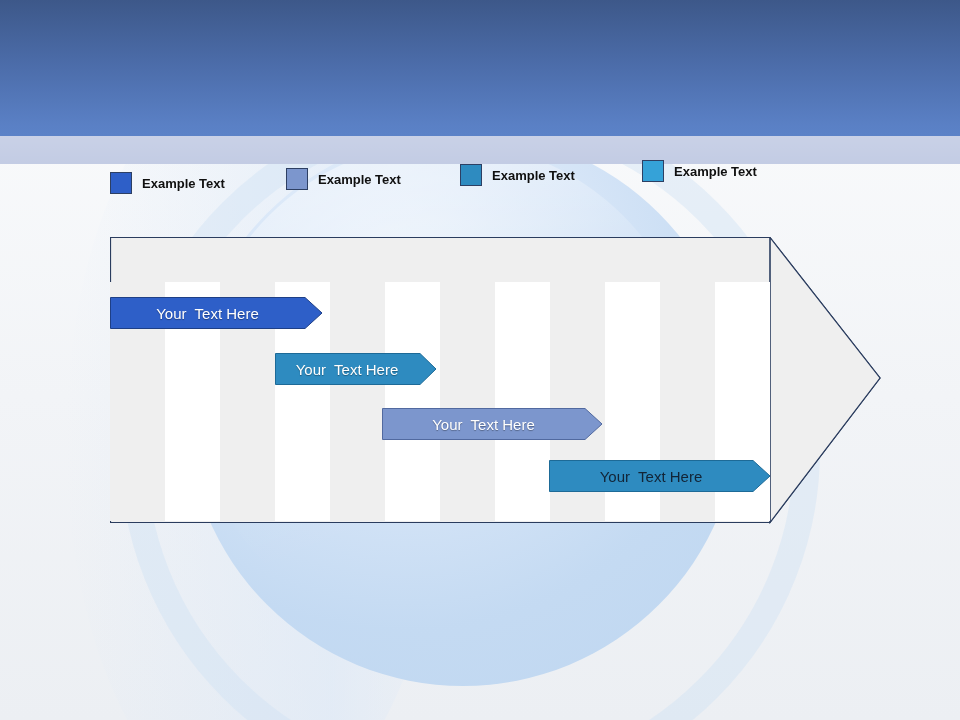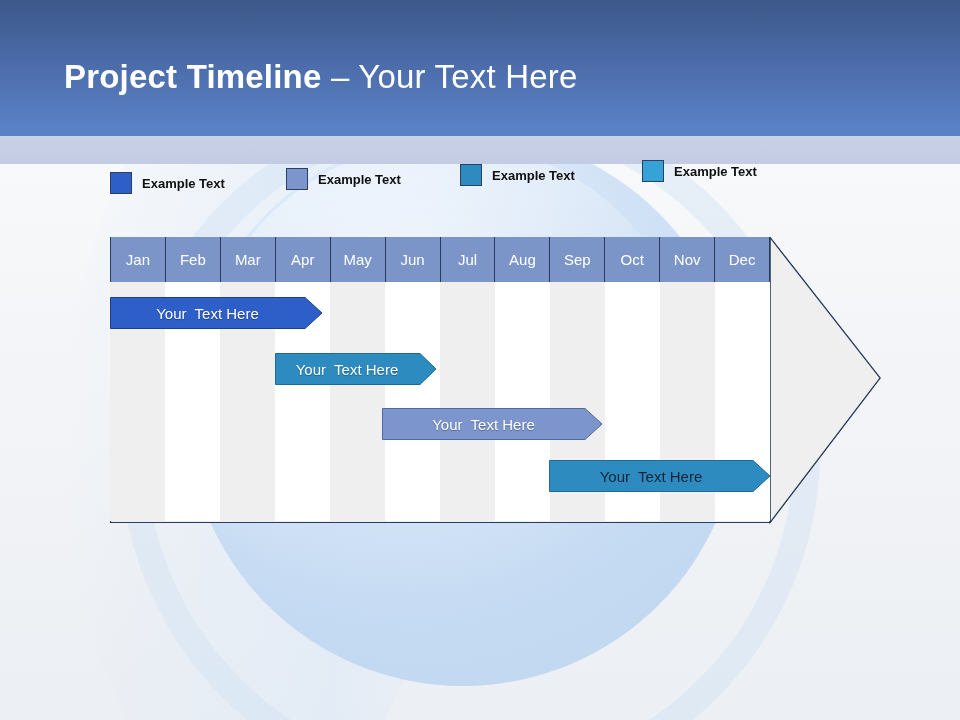--- a/index.html
+++ b/index.html
@@ -230,23 +230,20 @@
 
   <div class="bg-arc-left"></div>
   <div class="bg-ring"></div>
   <div class="bg-sphere"></div>
   <div class="bg-sphere-hilite"></div>
 
   <div class="header-band"></div>
   <div class="header-underband">
     <div class="header-underband-inner"></div>
   </div>
-  <div class="title">
-    <span class="t-bold">Project Timeline</span><span class="t-light"> – </span><span class="t-light">Your Text Here</span>
-  </div>
 
   <div class="legend">
     <div class="legend-item li0">
       <span class="legend-swatch" style="background: rgb(46, 95, 200);"></span>
       <span class="legend-label">Example Text</span>
     </div>
     <div class="legend-item li1">
       <span class="legend-swatch" style="background: rgb(124, 150, 205);"></span>
       <span class="legend-label">Example Text</span>
     </div>
@@ -277,34 +274,20 @@
         <div class="body-col"></div>
         <div class="body-col shade" style="background: rgb(239, 239, 239);"></div>
         <div class="body-col"></div>
         <div class="body-col shade" style="background: rgb(239, 239, 239);"></div>
         <div class="body-col"></div>
         <div class="body-col shade" style="background: rgb(239, 239, 239);"></div>
         <div class="body-col"></div>
         <div class="body-col shade" style="background: rgb(239, 239, 239);"></div>
         <div class="body-col"></div>
       </div>
-      <div class="month-head-row">
-        <div class="month-cell" style="background: rgb(123, 149, 201);">Jan</div>
-        <div class="month-cell" style="background: rgb(123, 149, 201);">Feb</div>
-        <div class="month-cell" style="background: rgb(123, 149, 201);">Mar</div>
-        <div class="month-cell" style="background: rgb(123, 149, 201);">Apr</div>
-        <div class="month-cell" style="background: rgb(123, 149, 201);">May</div>
-        <div class="month-cell" style="background: rgb(123, 149, 201);">Jun</div>
-        <div class="month-cell" style="background: rgb(123, 149, 201);">Jul</div>
-        <div class="month-cell" style="background: rgb(123, 149, 201);">Aug</div>
-        <div class="month-cell" style="background: rgb(123, 149, 201);">Sep</div>
-        <div class="month-cell" style="background: rgb(123, 149, 201);">Oct</div>
-        <div class="month-cell" style="background: rgb(123, 149, 201);">Nov</div>
-        <div class="month-cell" style="background: rgb(123, 149, 201);">Dec</div>
-      </div>
     </div>
 
     <div class="bars">
 
       <div class="bar" id="bar-0" style="left:0px; top:60px; width:213px;">
         <svg class="bar-svg" width="213" height="32" viewBox="0 0 213 32" preserveAspectRatio="none">
           <polygon points="0.5,0.5 195,0.5 212,16 195,31.5 0.5,31.5" fill="#2e5fc8" stroke="#1e3f86" stroke-width="1"></polygon>
         </svg>
         <div class="bar-label light" style="width: 213px; color: rgb(255, 255, 255);">Your  Text Here</div>
       </div>

